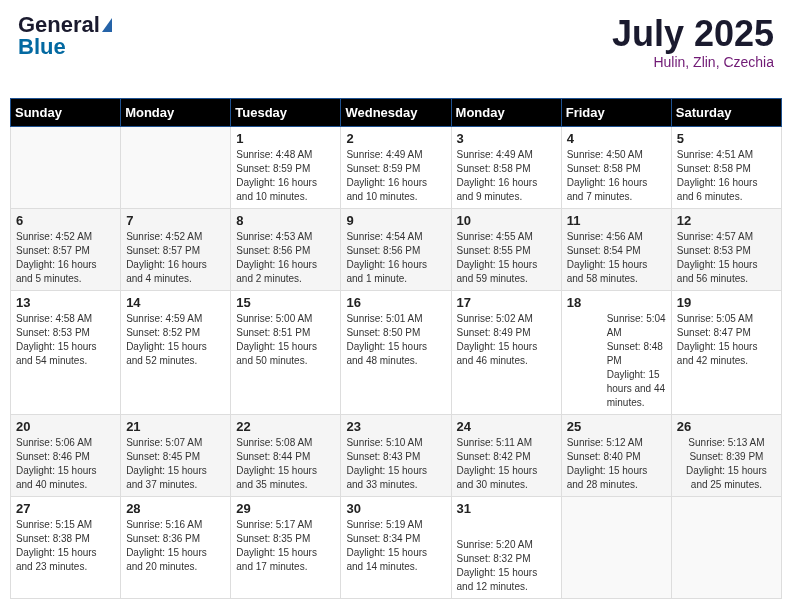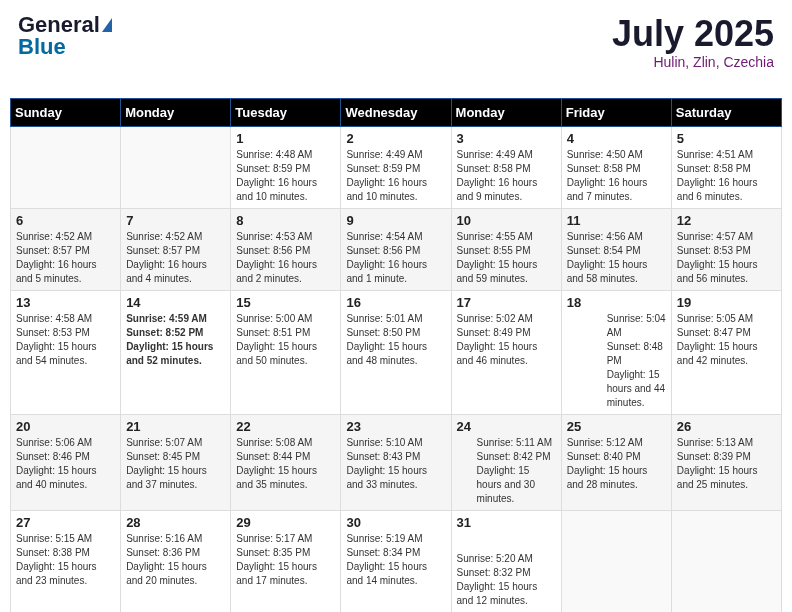--- a/index.html
+++ b/index.html
@@ -208,21 +208,21 @@
       </tr>
       <tr>
         <td>
           <span class="day-num">13</span>
           <div class="day-info" style="white-space: pre-line;">Sunrise: 4:58 AM
 Sunset: 8:53 PM
 Daylight: 15 hours and 54 minutes.</div>
         </td>
         <td>
           <span class="day-num">14</span>
-          <div class="day-info" style="white-space: pre-line; font-weight: bold;">Sunrise: 4:59 AM
+          <div class="day-info" style="white-space: pre-line;">Sunrise: 4:59 AM
 Sunset: 8:52 PM
 Daylight: 15 hours and 52 minutes.</div>
         </td>
         <td>
           <span class="day-num">15</span>
           <div class="day-info" style="white-space: pre-line;">Sunrise: 5:00 AM
 Sunset: 8:51 PM
 Daylight: 15 hours and 50 minutes.</div>
         </td>
         <td>
@@ -270,33 +270,33 @@
 Daylight: 15 hours and 35 minutes.</div>
         </td>
         <td>
           <span class="day-num">23</span>
           <div class="day-info" style="white-space: pre-line;">Sunrise: 5:10 AM
 Sunset: 8:43 PM
 Daylight: 15 hours and 33 minutes.</div>
         </td>
         <td>
           <span class="day-num">24</span>
-          <div class="day-info" style="white-space: pre-line; margin-left: 20px;">Sunrise: 5:11 AM
+          <div class="day-info" style="white-space: pre-line;">Sunrise: 5:11 AM
 Sunset: 8:42 PM
 Daylight: 15 hours and 30 minutes.</div>
         </td>
         <td>
           <span class="day-num">25</span>
           <div class="day-info" style="white-space: pre-line;">Sunrise: 5:12 AM
 Sunset: 8:40 PM
 Daylight: 15 hours and 28 minutes.</div>
         </td>
         <td>
           <span class="day-num">26</span>
-          <div class="day-info" style="white-space: pre-line;">Sunrise: 5:13 AM
+          <div class="day-info" style="white-space: pre-line; text-align: center;">Sunrise: 5:13 AM
 Sunset: 8:39 PM
 Daylight: 15 hours and 25 minutes.</div>
         </td>
       </tr>
       <tr>
         <td>
           <span class="day-num">27</span>
           <div class="day-info" style="white-space: pre-line;">Sunrise: 5:15 AM
 Sunset: 8:38 PM
 Daylight: 15 hours and 23 minutes.</div>

